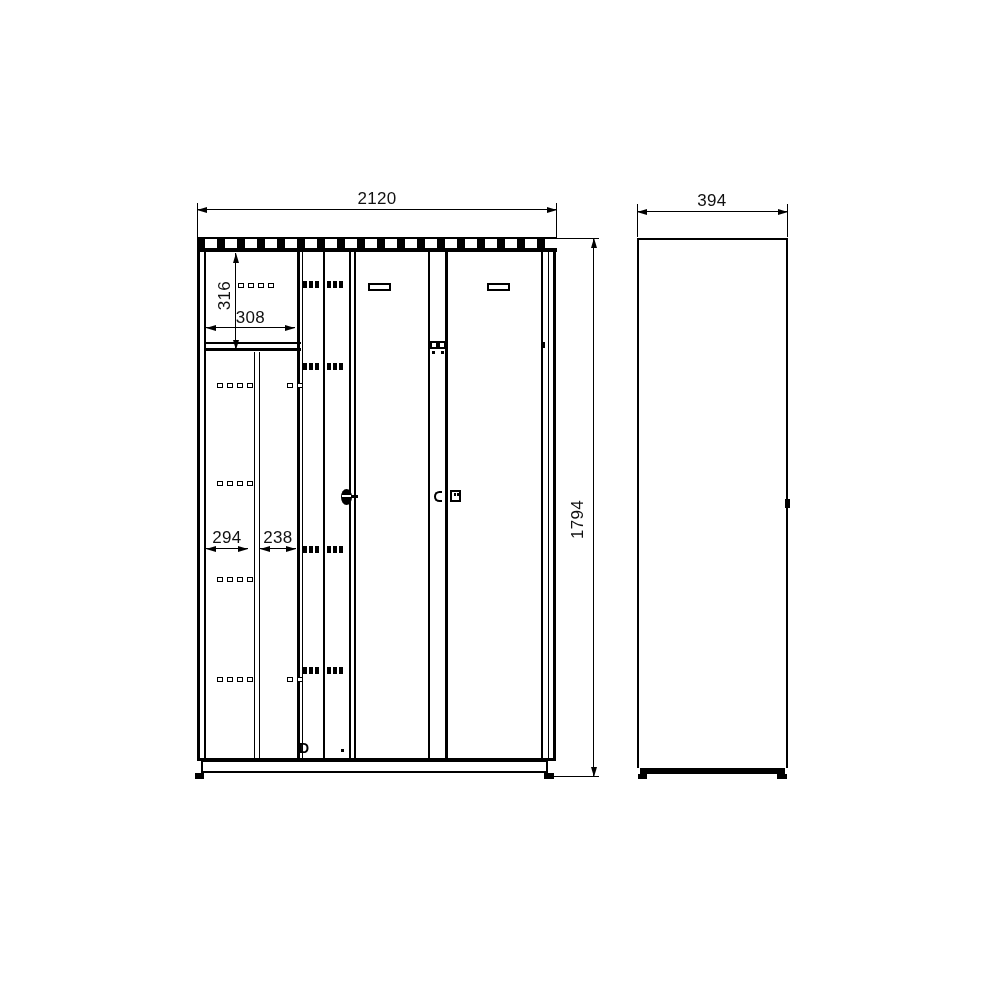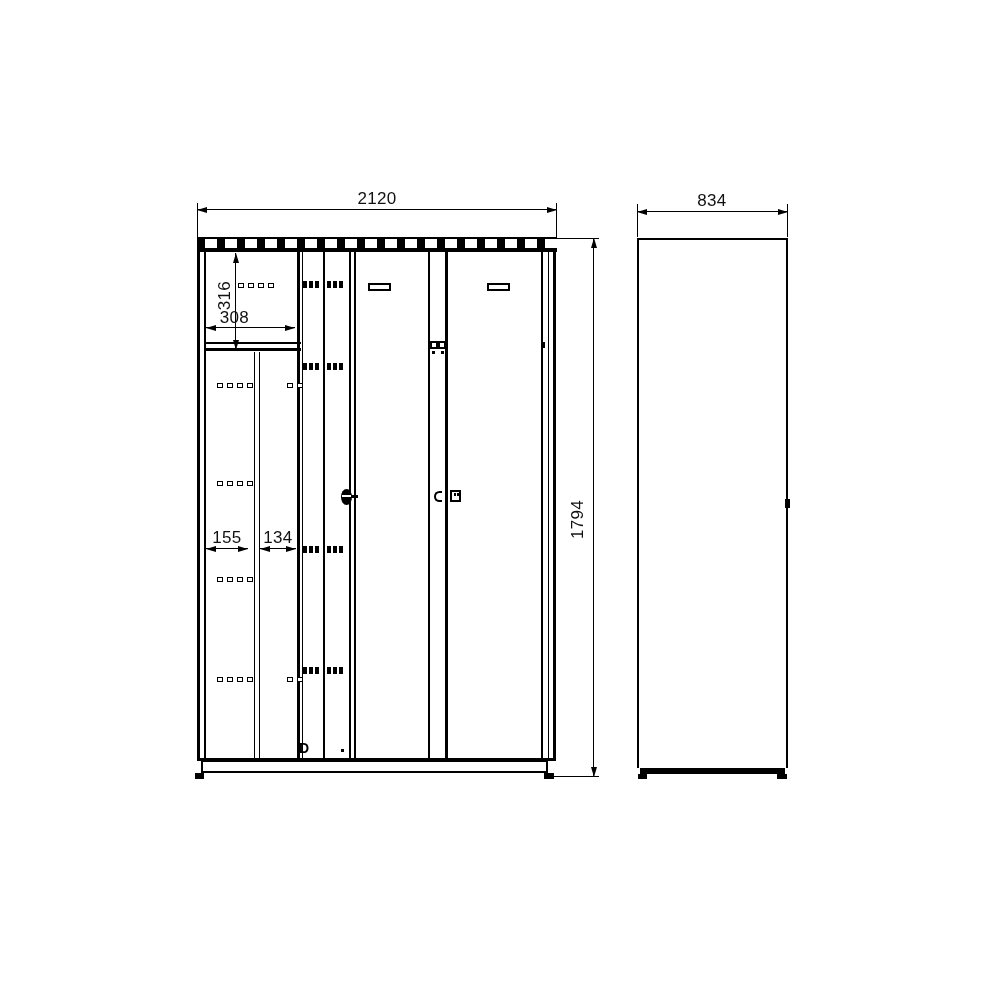--- a/index.html
+++ b/index.html
@@ -148,21 +148,21 @@
     <div class="arr ar-r" style="left:547px;top:206.5px;"></div>
     <div class="dim" style="left:317px;top:190px;width:120px;">2120</div>
   </div>
 
   <div>
     <div class="ln" style="left:637px;top:204px;width:1px;height:33px;"></div>
     <div class="ln" style="left:787px;top:204px;width:1px;height:33px;"></div>
     <div class="ln" style="left:637px;top:211px;width:151px;height:1px;"></div>
     <div class="arr ar-l" style="left:637px;top:208.5px;"></div>
     <div class="arr ar-r" style="left:778px;top:208.5px;"></div>
-    <div class="dim" style="left:652px;top:192px;width:120px;">834</div>
+    <div class="dim" style="left:652px;top:192px;width:120px;">394</div>
   </div>
 
   <div>
     <div class="ln" style="left:557px;top:237.5px;width:42px;height:1px;"></div>
     <div class="ln" style="left:551px;top:776px;width:48px;height:1px;"></div>
     <div class="ln" style="left:593px;top:238px;width:1px;height:539px;"></div>
     <div class="arr ar-u" style="left:590.5px;top:238px;"></div>
     <div class="arr ar-d" style="left:590.5px;top:767px;"></div>
     <div class="dim rot" style="left:537px;top:511px;width:80px;">1794</div>
   </div>
@@ -171,30 +171,30 @@
     <div class="ln" style="left:235px;top:253px;width:1px;height:97px;"></div>
     <div class="arr ar-u" style="left:232.5px;top:253px;"></div>
     <div class="arr ar-d" style="left:232.5px;top:340px;"></div>
     <div class="dim rot" style="left:194px;top:287px;width:60px;">316</div>
   </div>
 
   <div>
     <div class="ln" style="left:206px;top:327px;width:89px;height:1px;"></div>
     <div class="arr ar-l" style="left:206px;top:324.5px;"></div>
     <div class="arr ar-r" style="left:285px;top:324.5px;"></div>
-    <div class="dim" style="left:190px;top:309px;width:89px;">308</div>
+    <div class="dim" style="left:206px;top:309px;width:89px;">308</div>
   </div>
 
   <div>
     <div class="ln" style="left:206px;top:548px;width:42px;height:1px;"></div>
     <div class="arr ar-l" style="left:206px;top:545.5px;"></div>
     <div class="arr ar-r" style="left:238px;top:545.5px;"></div>
-    <div class="dim" style="left:200px;top:529px;width:54px;">155</div>
+    <div class="dim" style="left:200px;top:529px;width:54px;">294</div>
   </div>
 
   <div>
     <div class="ln" style="left:260px;top:548px;width:36px;height:1px;"></div>
     <div class="arr ar-l" style="left:260px;top:545.5px;"></div>
     <div class="arr ar-r" style="left:286px;top:545.5px;"></div>
-    <div class="dim" style="left:251px;top:529px;width:54px;">134</div>
+    <div class="dim" style="left:251px;top:529px;width:54px;">238</div>
   </div>
 
 </div>
 
 </body></html>

